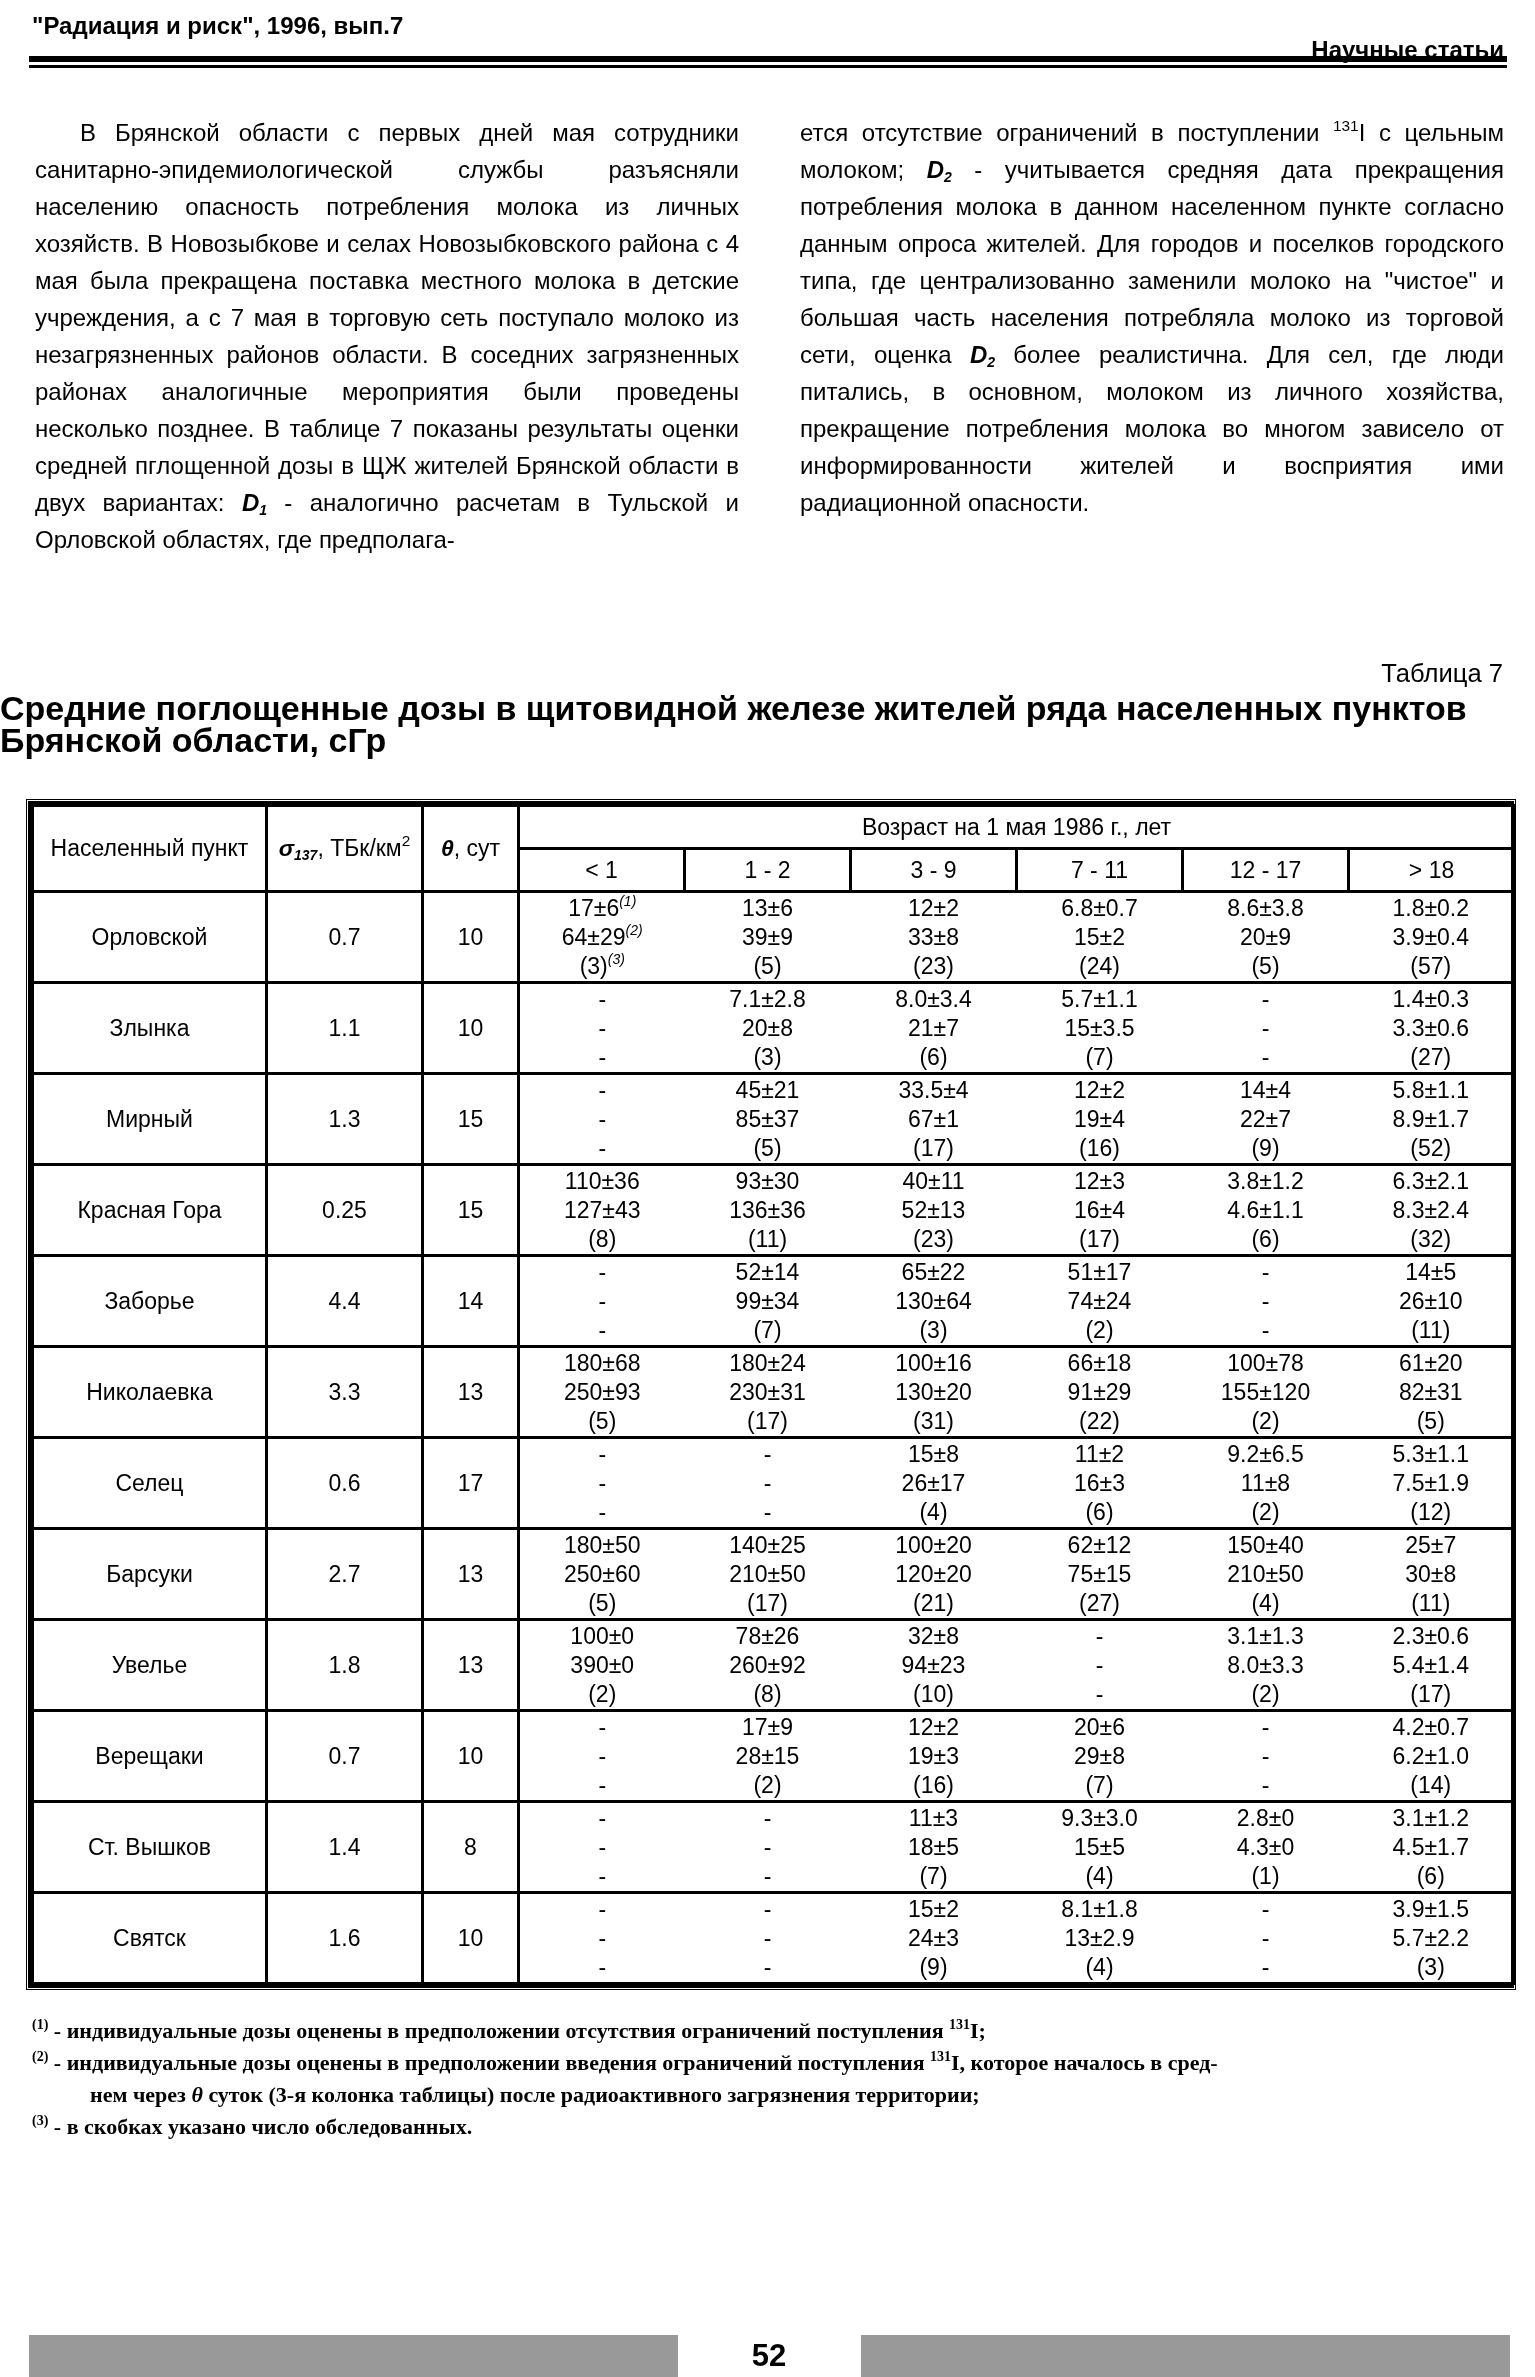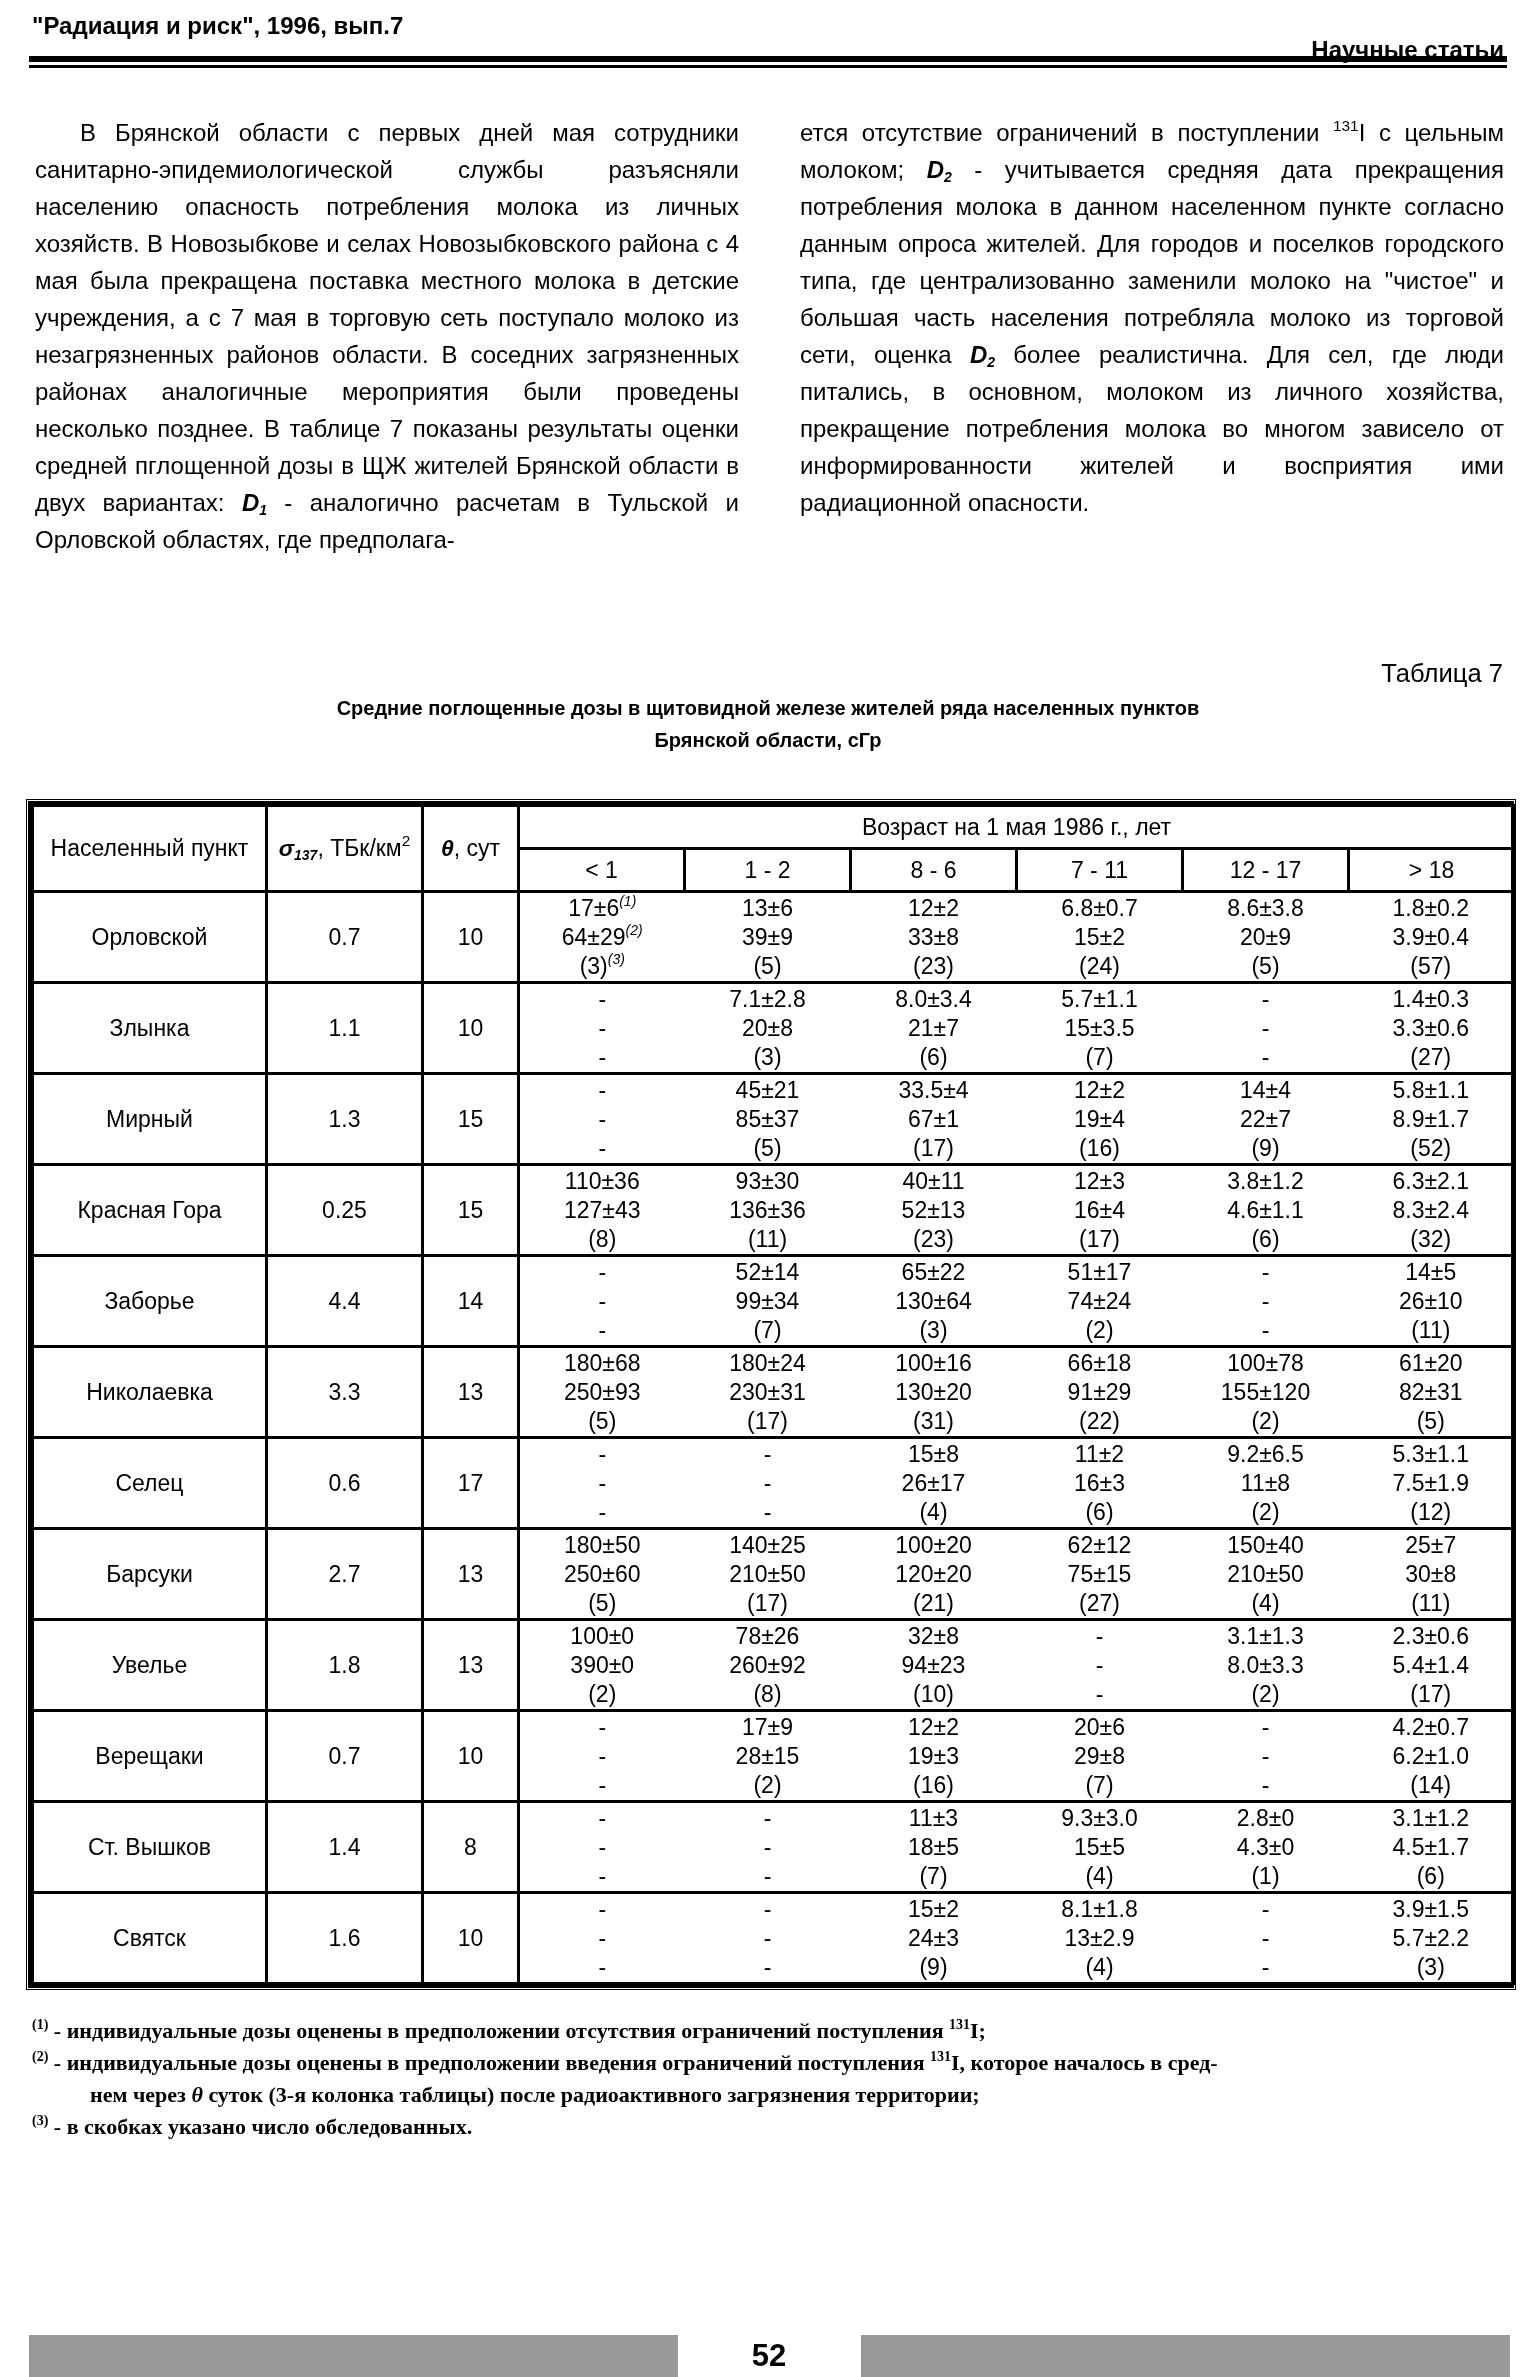--- a/index.html
+++ b/index.html
@@ -11,21 +11,21 @@
   .rule2 { position: absolute; left: 29px; right: 29px; top: 65px; height: 3.2px; background: #000; }
   .col { position: absolute; top: 114px; width: 704px; font-size: 24px; line-height: 37px; text-align: justify; }
   .col.left { left: 35px; }
   .col.right { left: 800px; }
   .col p { margin: 0; }
   .indent { text-indent: 45px; }
   .col i { font-weight: bold; }
   sup.s { font-size: 15.4px; vertical-align: 10.2px; line-height: 0; }
   sub.s { font-size: 14px; vertical-align: -3.8px; line-height: 0; }
   .tbl-num { position: absolute; right: 33px; top: 659px; font-weight: normal; font-size: 25.6px; }
-  .tbl-title { position: absolute; left: 0; right: 0; top: 692px; text-align: center; font-weight: bold; font-size: 20px; line-height: 32px; }
+  .tbl-title { position: absolute; left: 0; right: 0; top: 692px; text-align: left; font-weight: bold; font-size: 34px; line-height: 32px; }
   .tbl-wrap { position: absolute; left: 28px; top: 801px; width: 1480px; border: 3.2px solid #000; outline: 1.3px solid #000; outline-offset: 1.9px; }
   table { border-collapse: collapse; width: 100%; table-layout: fixed; font-size: 23px; }
   td, th { border: 3.2px solid #000; text-align: center; vertical-align: middle; padding: 0; font-weight: normal; }
   th { height: 38px; }
   th.tall { height: 83px; line-height: 29px; }
   .agehead { height: 38px; }
   tr.data td { height: 88px; }
   tr.data td.v { line-height: 29px; font-size: 23px; border-left: none; border-right: none; }
   tr.data td.v.first { border-left: 3.2px solid #000; }
   tr.data td.v.last { border-right: 3.2px solid #000; }
@@ -79,21 +79,21 @@
     <thead>
       <tr>
         <th rowspan="2" class="tall">Населенный пункт</th>
         <th rowspan="2" class="tall"><span class="g">σ</span><sub class="s g">137</sub><span>, ТБк/км</span><sup class="s">2</sup></th>
         <th rowspan="2" class="tall"><span class="g">θ</span><span>, сут</span></th>
         <th colspan="6" class="agehead">Возраст на 1 мая 1986 г., лет</th>
       </tr>
       <tr class="ageband" id="age-row">
           <th>&lt; 1</th>
           <th>1 - 2</th>
-          <th>8 - 6</th>
+          <th>3 - 9</th>
           <th>7 - 11</th>
           <th>12 - 17</th>
           <th>&gt; 18</th>
         </tr>
     </thead>
     <tbody id="tbody">
         <tr class="data">
           <td>Орловской</td>
           <td>0.7</td>
           <td>10</td>

